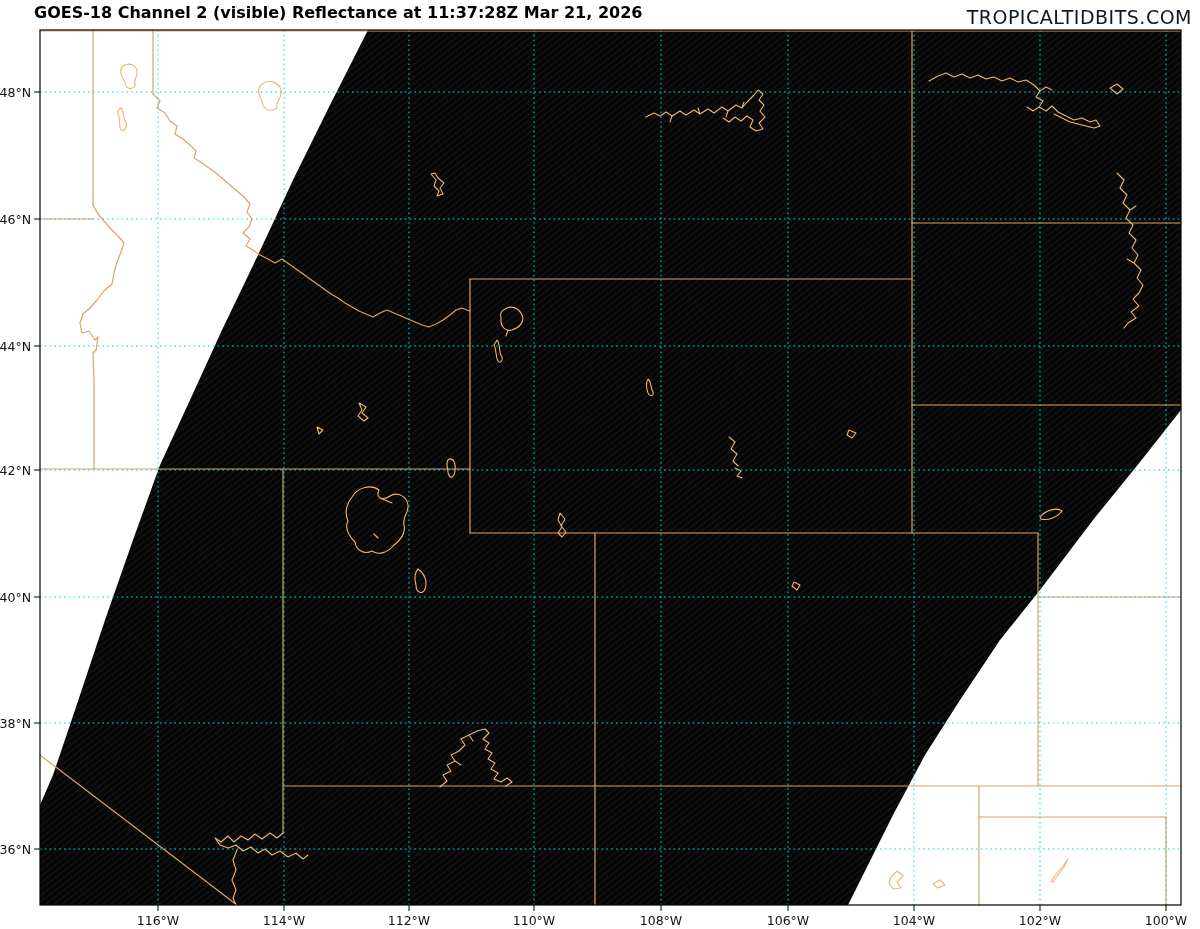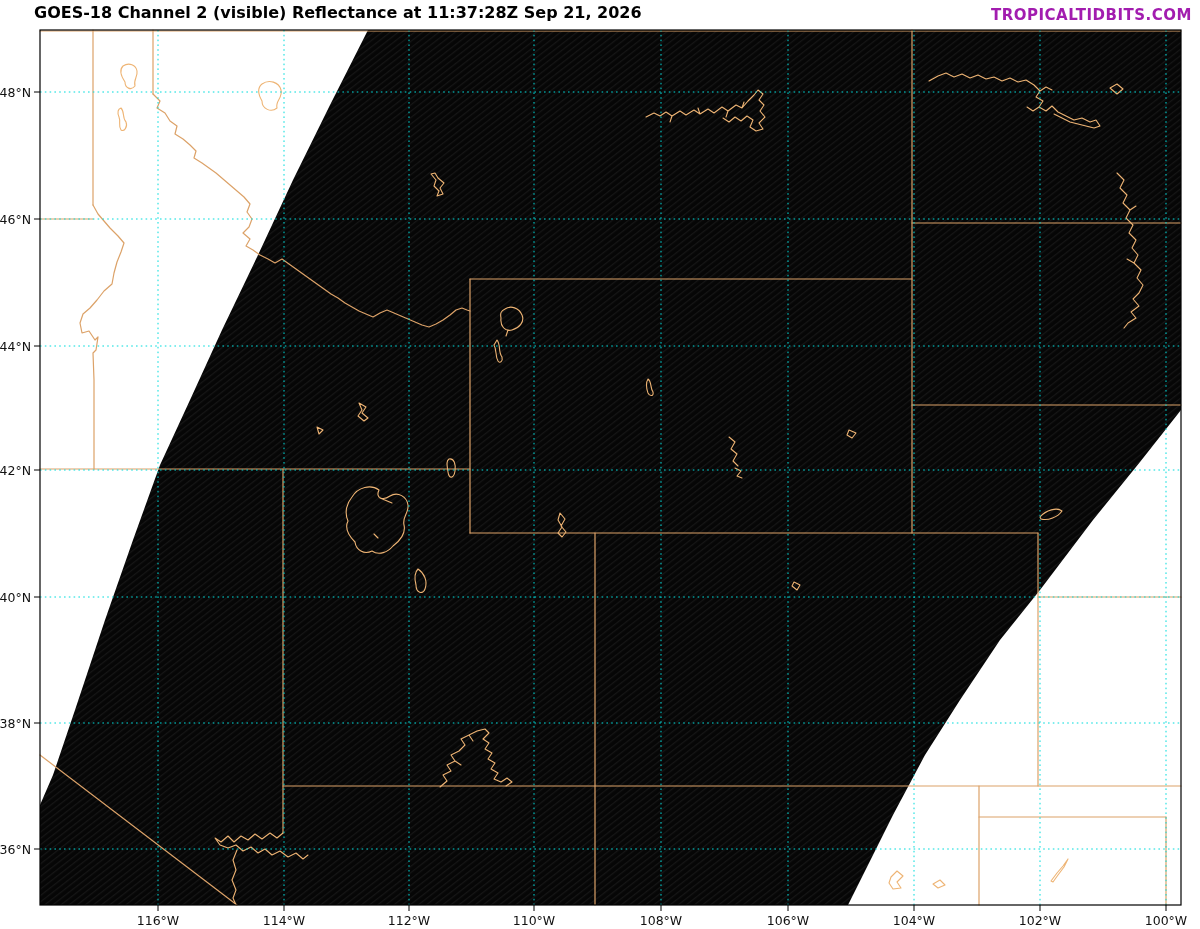--- a/index.html
+++ b/index.html
@@ -1,29 +1,29 @@
 <!DOCTYPE html>
 <html><head>
 <meta charset="utf-8">
 <style>
   html,body{margin:0;padding:0;background:#ffffff;}
   .page{position:relative;width:1200px;height:929px;background:#ffffff;overflow:hidden;
         font-family:"DejaVu Sans","Liberation Sans",sans-serif;}
   .title{position:absolute;left:34px;top:3px;font-size:16px;font-weight:bold;color:#000;
          white-space:nowrap;letter-spacing:0px;}
-  .watermark{position:absolute;right:8px;top:6px;font-size:15px;font-weight:bold;color:#a21caf;
+  .watermark{position:absolute;right:8px;top:6px;font-size:19px;font-weight:normal;color:#0f172a;
              letter-spacing:0.5px;white-space:nowrap;}
   svg{position:absolute;left:0;top:0;}
   text{font-family:"DejaVu Sans","Liberation Sans",sans-serif;}
 </style>
 </head>
 <body>
 
 <div class="page">
-  <div class="title">GOES-18 Channel 2 (visible) Reflectance at 11:37:28Z Sep 21, 2026</div>
+  <div class="title">GOES-18 Channel 2 (visible) Reflectance at 11:37:28Z Mar 21, 2026</div>
   <div class="watermark">TROPICALTIDBITS.COM</div>
   <svg id="map" width="1200" height="929" viewBox="0 0 1200 929" xmlns="http://www.w3.org/2000/svg">
       <defs>
         <pattern id="scanlines" width="5" height="5" patternUnits="userSpaceOnUse" patternTransform="rotate(52)">
           <rect width="5" height="5" fill="#060606"></rect>
           <rect width="1.2" height="5" fill="#161616"></rect>
         </pattern>
       </defs>
       <rect x="40" y="30" width="1141" height="875" fill="#ffffff"></rect>
       <path d="M368,30 L1181,30 L1181,410 L1140,462 L1093,520 L1040,590 L1000,640 L960,700 L925,755 L893,815 L868,865 L848,905 L40,905 L40,805 L53,775 L75,710 L105,620 L133,540 L160,465 L190,400 L222,330 L258,255 L293,180 L330,105 Z" fill="url(#scanlines)"></path>

